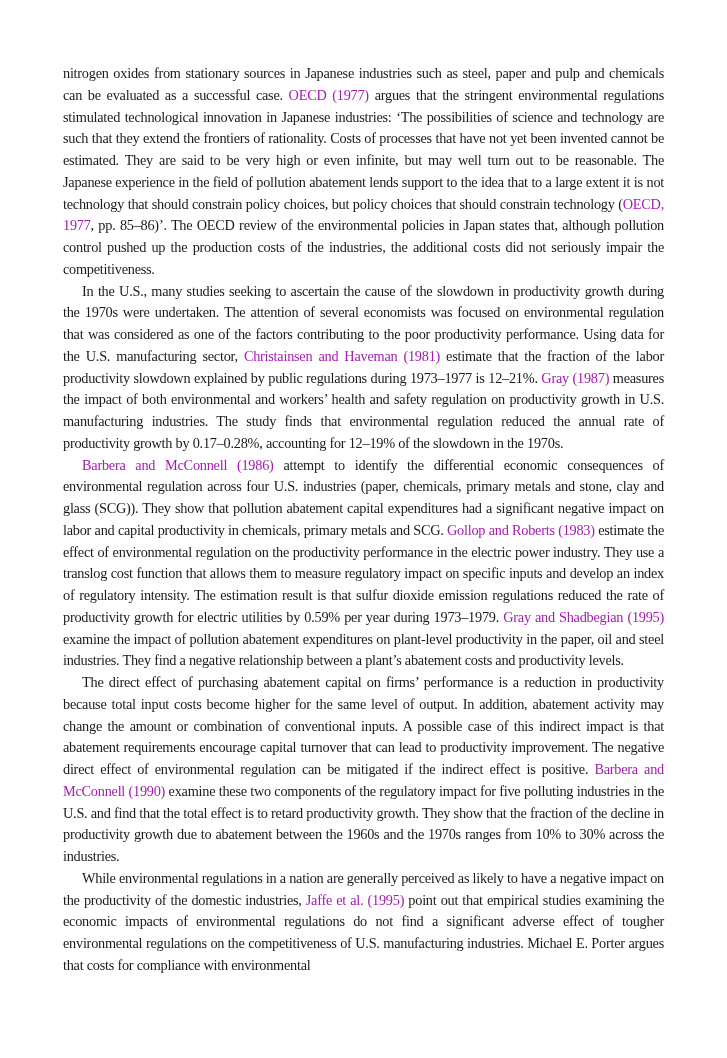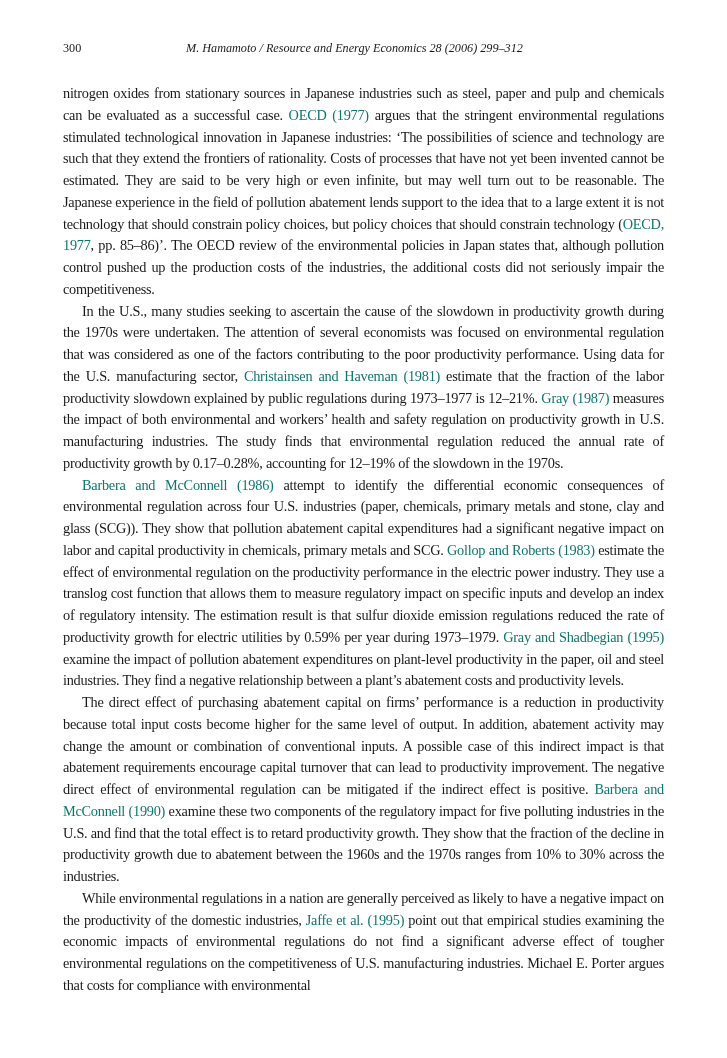--- a/index.html
+++ b/index.html
@@ -13,30 +13,26 @@
     white-space: nowrap;
   }
   .page-num { position: absolute; left: 0; top: 0; }
   .journal { position: absolute; left: 123px; top: 0; font-style: italic; }
   .body { margin-top: 25px; }
   p {
     margin: 0; font-size: 14.3px; line-height: 21.75px; text-align: justify;
     letter-spacing: -0.25px; word-spacing: 0px;
   }
   p.indent { text-indent: 19px; }
-  .cite { color: #0f766e; cursor: pointer; }
+  .cite { color: #a21caf; cursor: pointer; }
 </style>
 </head>
 <body>
 
 <div class="page">
-  <div class="running-head">
-    <span class="page-num">300</span>
-    <span class="journal">M. Hamamoto / Resource and Energy Economics 28 (2006) 299–312</span>
-  </div>
   <div class="body" id="body">
       <p class=""><span>nitrogen oxides from stationary sources in Japanese industries such as steel, paper and pulp and chemicals can be evaluated as a successful case. </span><span class="cite">OECD (1977)</span><span> argues that the stringent environmental regulations stimulated technological innovation in Japanese industries: ‘The possibilities of science and technology are such that they extend the frontiers of rationality. Costs of processes that have not yet been invented cannot be estimated. They are said to be very high or even infinite, but may well turn out to be reasonable. The Japanese experience in the field of pollution abatement lends support to the idea that to a large extent it is not technology that should constrain policy choices, but policy choices that should constrain technology (</span><span class="cite">OECD, 1977</span><span>, pp. 85–86)’. The OECD review of the environmental policies in Japan states that, although pollution control pushed up the production costs of the industries, the additional costs did not seriously impair the competitiveness.</span></p>
       <p class="indent"><span>In the U.S., many studies seeking to ascertain the cause of the slowdown in productivity growth during the 1970s were undertaken. The attention of several economists was focused on environmental regulation that was considered as one of the factors contributing to the poor productivity performance. Using data for the U.S. manufacturing sector, </span><span class="cite">Christainsen and Haveman (1981)</span><span> estimate that the fraction of the labor productivity slowdown explained by public regulations during 1973–1977 is 12–21%. </span><span class="cite">Gray (1987)</span><span> measures the impact of both environmental and workers’ health and safety regulation on productivity growth in U.S. manufacturing industries. The study finds that environmental regulation reduced the annual rate of productivity growth by 0.17–0.28%, accounting for 12–19% of the slowdown in the 1970s.</span></p>
       <p class="indent"><span class="cite">Barbera and McConnell (1986)</span><span> attempt to identify the differential economic consequences of environmental regulation across four U.S. industries (paper, chemicals, primary metals and stone, clay and glass (SCG)). They show that pollution abatement capital expenditures had a significant negative impact on labor and capital productivity in chemicals, primary metals and SCG. </span><span class="cite">Gollop and Roberts (1983)</span><span> estimate the effect of environmental regulation on the productivity performance in the electric power industry. They use a translog cost function that allows them to measure regulatory impact on specific inputs and develop an index of regulatory intensity. The estimation result is that sulfur dioxide emission regulations reduced the rate of productivity growth for electric utilities by 0.59% per year during 1973–1979. </span><span class="cite">Gray and Shadbegian (1995)</span><span> examine the impact of pollution abatement expenditures on plant-level productivity in the paper, oil and steel industries. They find a negative relationship between a plant’s abatement costs and productivity levels.</span></p>
       <p class="indent"><span>The direct effect of purchasing abatement capital on firms’ performance is a reduction in productivity because total input costs become higher for the same level of output. In addition, abatement activity may change the amount or combination of conventional inputs. A possible case of this indirect impact is that abatement requirements encourage capital turnover that can lead to productivity improvement. The negative direct effect of environmental regulation can be mitigated if the indirect effect is positive. </span><span class="cite">Barbera and McConnell (1990)</span><span> examine these two components of the regulatory impact for five polluting industries in the U.S. and find that the total effect is to retard productivity growth. They show that the fraction of the decline in productivity growth due to abatement between the 1960s and the 1970s ranges from 10% to 30% across the industries.</span></p>
       <p class="indent"><span>While environmental regulations in a nation are generally perceived as likely to have a negative impact on the productivity of the domestic industries, </span><span class="cite">Jaffe et al. (1995)</span><span> point out that empirical studies examining the economic impacts of environmental regulations do not find a significant adverse effect of tougher environmental regulations on the competitiveness of U.S. manufacturing industries. Michael E. Porter argues that costs for compliance with environmental</span></p>
     </div>
 </div>
 
 </body></html>

